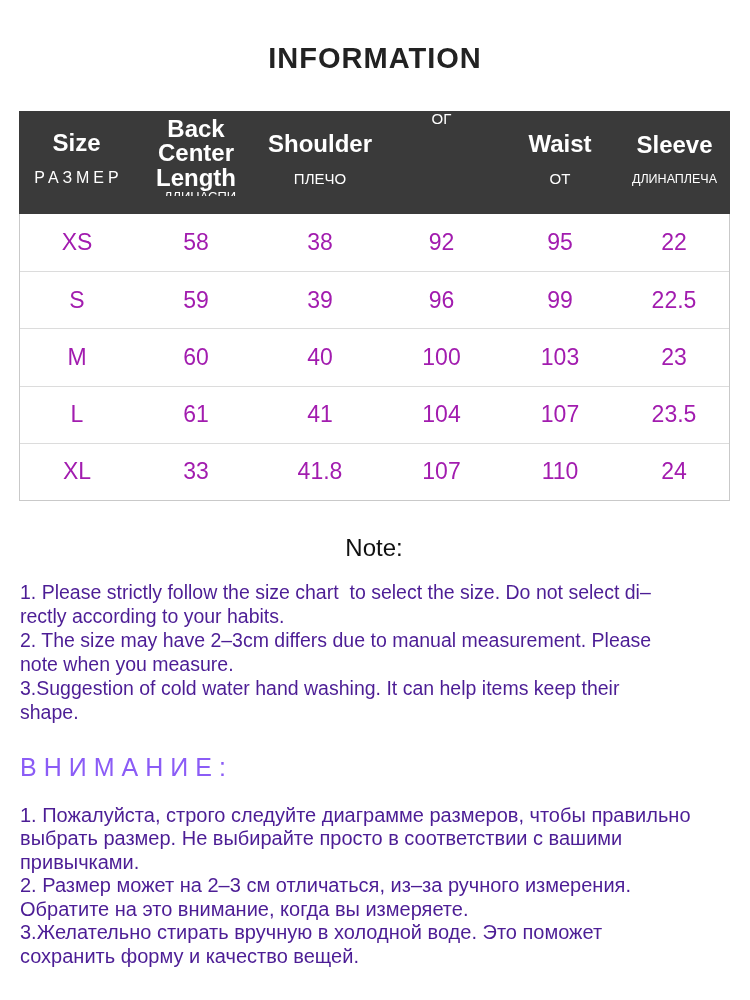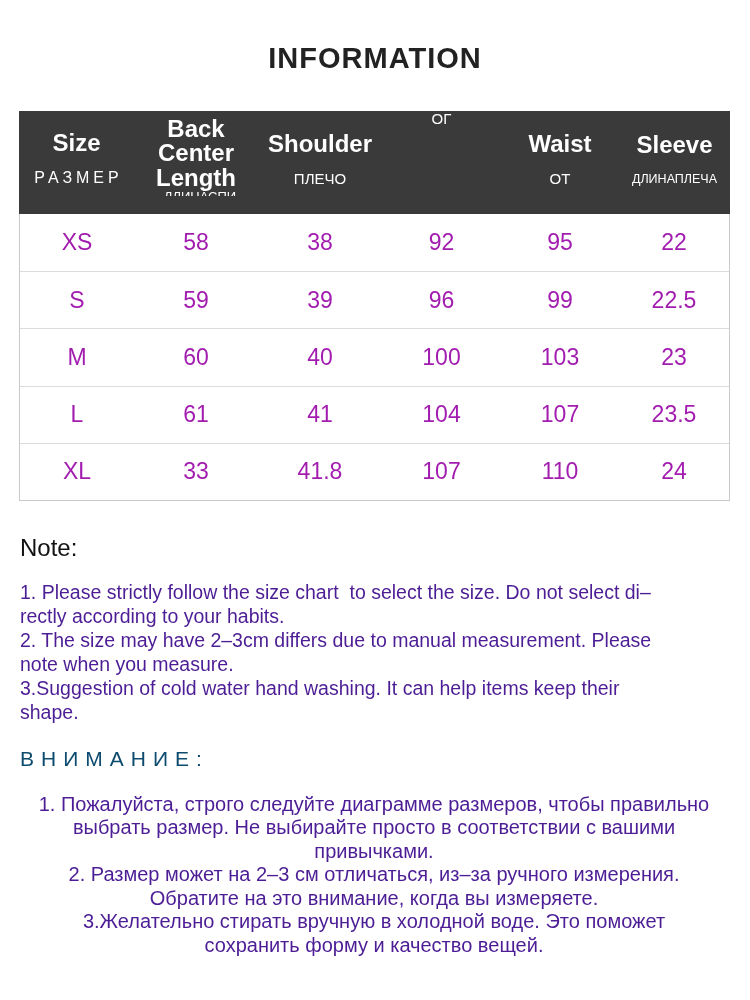--- a/index.html
+++ b/index.html
@@ -85,37 +85,38 @@
     color: #a21caf;
   }
 
   
   .text-wrap { padding: 0 22px 0 20px; }
   .note-heading {
     margin-top: 33px;
     font-size: 24px;
     font-weight: 500;
     color: #111111;
+    text-align: center;
   }
   .note-list { margin-top: 18px; }
   .para {
     font-size: 19.5px;
     line-height: 24px;
     white-space: pre-wrap;
     color: #4c1d95;
   }
   .attention-heading {
-    margin-top: 23px;
-    font-size: 21px;
+    margin-top: 29px;
+    font-size: 25px;
     font-weight: 500;
     letter-spacing: 7px;
-    color: #0c4a6e;
+    color: #8b5cf6;
   }
   .attention-list { margin-top: 22px; }
-  .attention-list .para { font-size: 20px; line-height: 23.5px; text-align: center; }
+  .attention-list .para { font-size: 20px; line-height: 23.5px; }
 </style>
 </head>
 <body>
 
 <div class="page">
 
   <div class="title">INFORMATION</div>
 
   <div class="size-table">
     <div class="thead">

